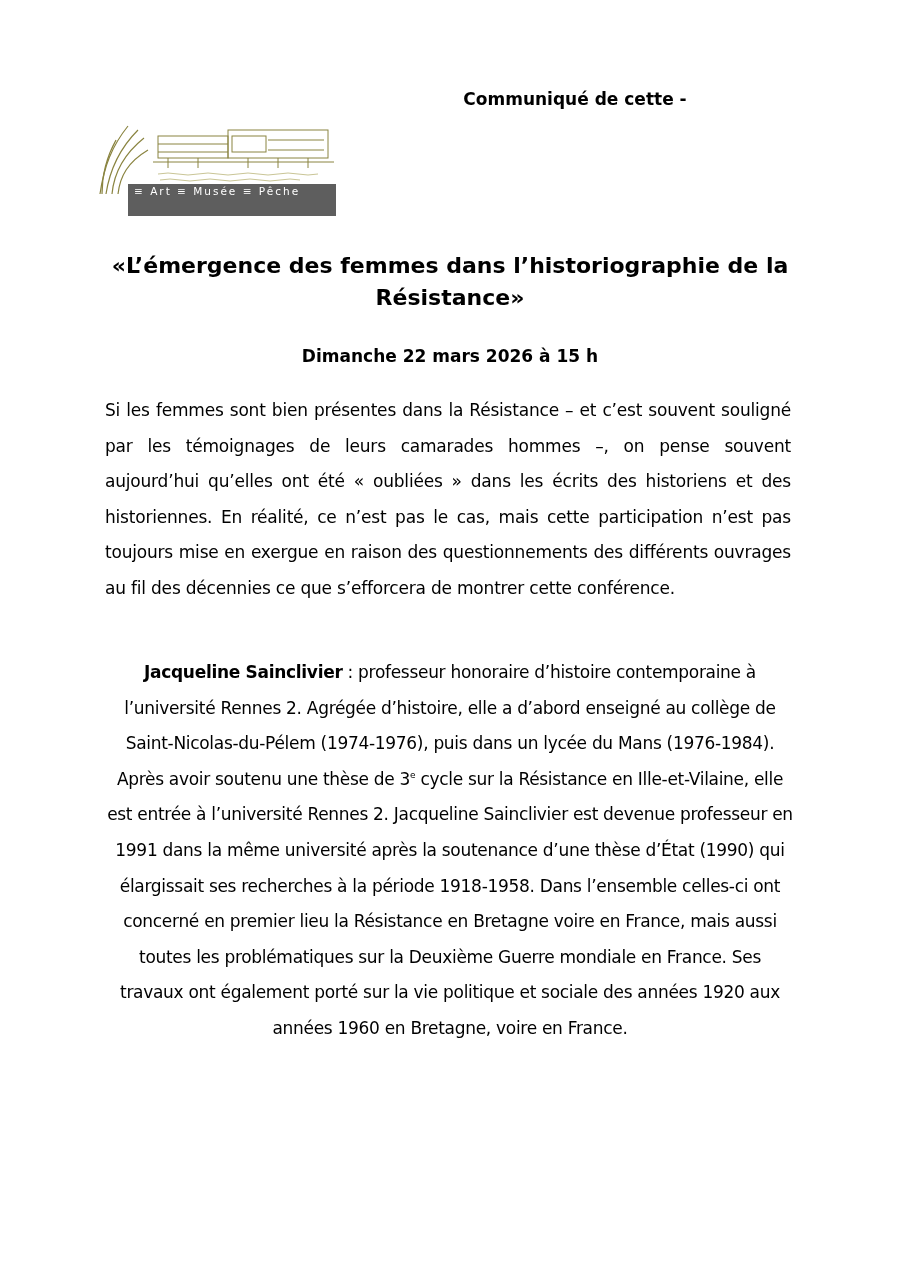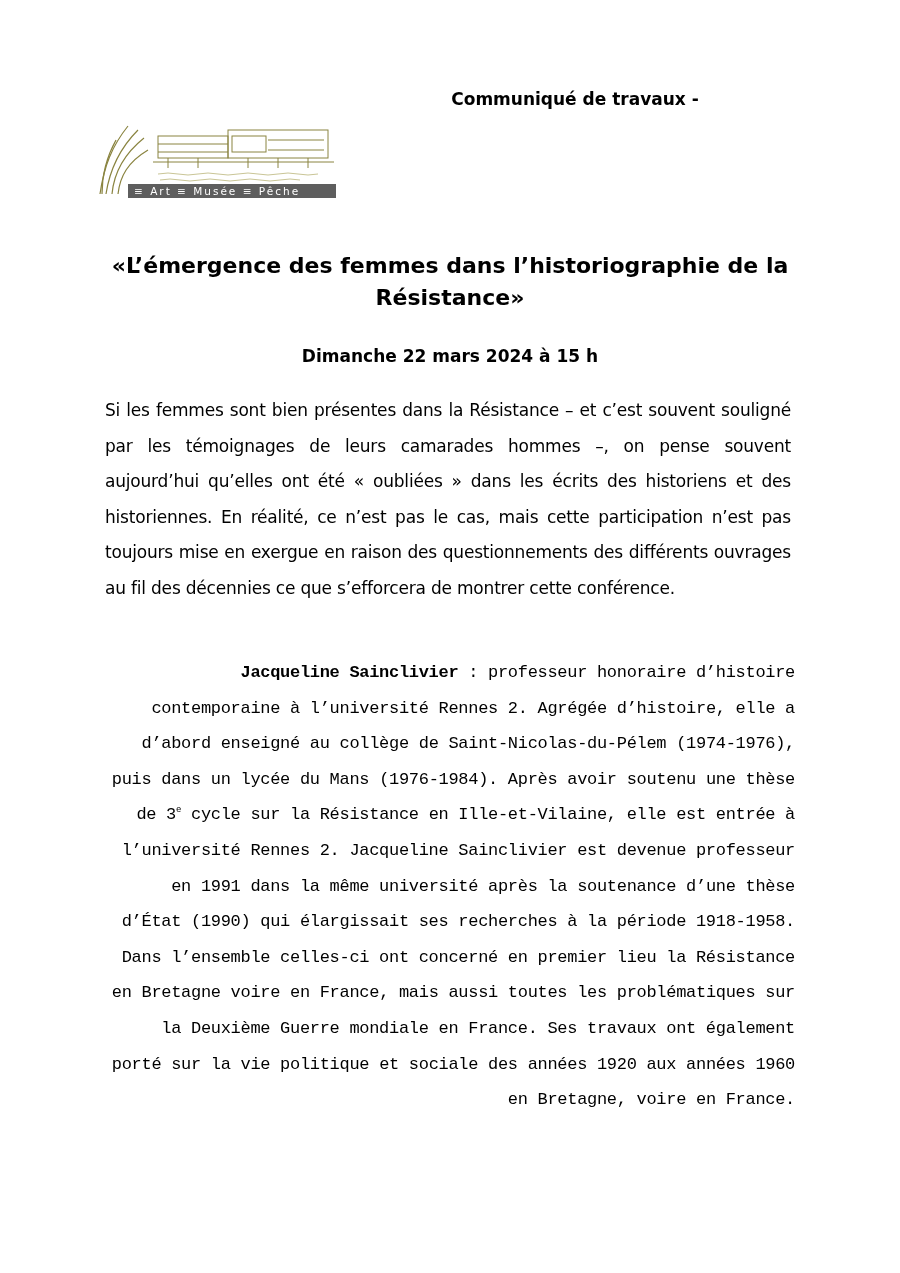--- a/index.html
+++ b/index.html
@@ -8,21 +8,21 @@
     font-family: "DejaVu Sans", sans-serif; color: #000;
   }
   .logo { position: absolute; left: 98px; top: 68px; width: 242px; height: 134px; }
   .logo-title {
     position: absolute; left: 12px; top: 0px;
     font-family: "DejaVu Sans", sans-serif; font-size: 30px; font-weight: 300;
     color: #4a7285; letter-spacing: 0.5px; white-space: nowrap;
   }
   .logo-art { position: absolute; left: 0; top: 38px; width: 242px; height: 90px; }
   .logo-bar {
-    position: absolute; left: 30px; top: 116px; width: 208px; height: 14px;
+    position: absolute; left: 30px; top: 116px; width: 208px; height: 32px;
     background: #5e5e5e; color: #ffffff; font-size: 10.5px; letter-spacing: 2px;
     line-height: 14px; padding-left: 6px; box-sizing: border-box; white-space: nowrap;
     font-family: "DejaVu Sans", sans-serif;
   }
   .header-right {
     position: absolute; left: 370px; top: 86px; width: 410px; text-align: center;
     font-weight: bold; font-size: 17px; line-height: 27px;
   }
   .header-right .italic { font-style: italic; }
   .title {
@@ -31,21 +31,21 @@
   }
   .date {
     position: absolute; left: 100px; top: 342px; width: 700px; text-align: center;
     font-weight: bold; font-size: 17px; line-height: 28px;
   }
   .para {
     position: absolute; left: 105px; width: 686px;
     font-size: 17px; line-height: 35.6px; text-align: justify;
   }
   .p1 { top: 393px; letter-spacing: -0.2px; }
-  .p2 { top: 655px; text-align: right; width: 690px; letter-spacing: -0.3px; font-family: Liberation Mono, monospace; }
+  .p2 { top: 655px; text-align: center; width: 690px; letter-spacing: -0.3px; }
   .bold { font-weight: bold; }
   sup { font-size: 9px; line-height: 0; vertical-align: 7px; }
 </style>
 </head>
 <body>
 
 <div class="logo">
   <svg class="logo-art" viewBox="0 0 242 90">
     <g fill="none" stroke="#8a8440" stroke-width="1.2">
       <path d="M2 88 C6 60, 14 40, 30 20"></path>
@@ -72,22 +72,22 @@
     <g fill="none" stroke="#c9c596" stroke-width="1">
       <path d="M60 68 q10 -2 20 0 t20 0 t20 0 t20 0 t20 0 t20 0 t20 0 t20 0"></path>
       <path d="M62 74 q10 -2 20 0 t20 0 t20 0 t20 0 t20 0 t20 0 t20 0"></path>
       <path d="M66 80 q10 -2 20 0 t20 0 t20 0 t20 0 t20 0 t20 0"></path>
     </g>
   </svg>
   <div class="logo-bar">≡ Art ≡ Musée ≡ Pêche</div>
 </div>
 
 <div class="header-right">
-  <div>Communiqué de travaux -</div>
+  <div>Communiqué de cette -</div>
 </div>
 
 <div class="title">«L’émergence des femmes dans l’historiographie de la Résistance»</div>
 
-<div class="date">Dimanche 22 mars 2024 à 15 h</div>
+<div class="date">Dimanche 22 mars 2026 à 15 h</div>
 
 <div class="para p1">Si les femmes sont bien présentes dans la Résistance – et c’est souvent souligné par les témoignages de leurs camarades hommes –, on pense souvent aujourd’hui qu’elles ont été « oubliées » dans les écrits des historiens et des historiennes. En réalité, ce n’est pas le cas, mais cette participation n’est pas toujours mise en exergue en raison des questionnements des différents ouvrages au fil des décennies ce que s’efforcera de montrer cette conférence.</div>
 
 <div class="para p2"><span class="bold">Jacqueline Sainclivier</span><span> : professeur honoraire d’histoire contemporaine à l’université Rennes 2. Agrégée d’histoire, elle a d’abord enseigné au collège de Saint-Nicolas-du-Pélem (1974-1976), puis dans un lycée du Mans (1976-1984). Après avoir soutenu une thèse de 3</span><sup>e</sup><span> cycle sur la Résistance en Ille-et-Vilaine, elle est entrée à l’université Rennes 2. Jacqueline Sainclivier est devenue professeur en 1991 dans la même université après la soutenance d’une thèse d’État (1990) qui élargissait ses recherches à la période 1918-1958.  Dans l’ensemble celles-ci ont concerné en premier lieu la Résistance en Bretagne voire en France, mais aussi toutes les problématiques sur la Deuxième Guerre mondiale en France. Ses travaux ont également porté sur la vie politique et sociale des années 1920 aux années 1960 en Bretagne, voire en France.</span></div>
 
 </body></html>

